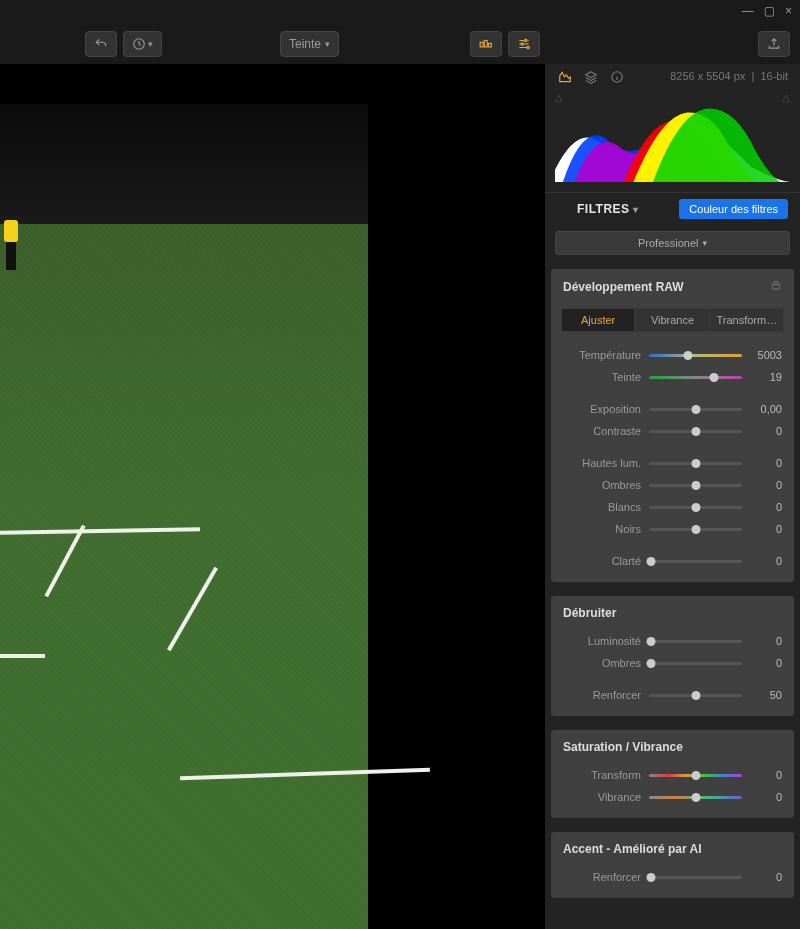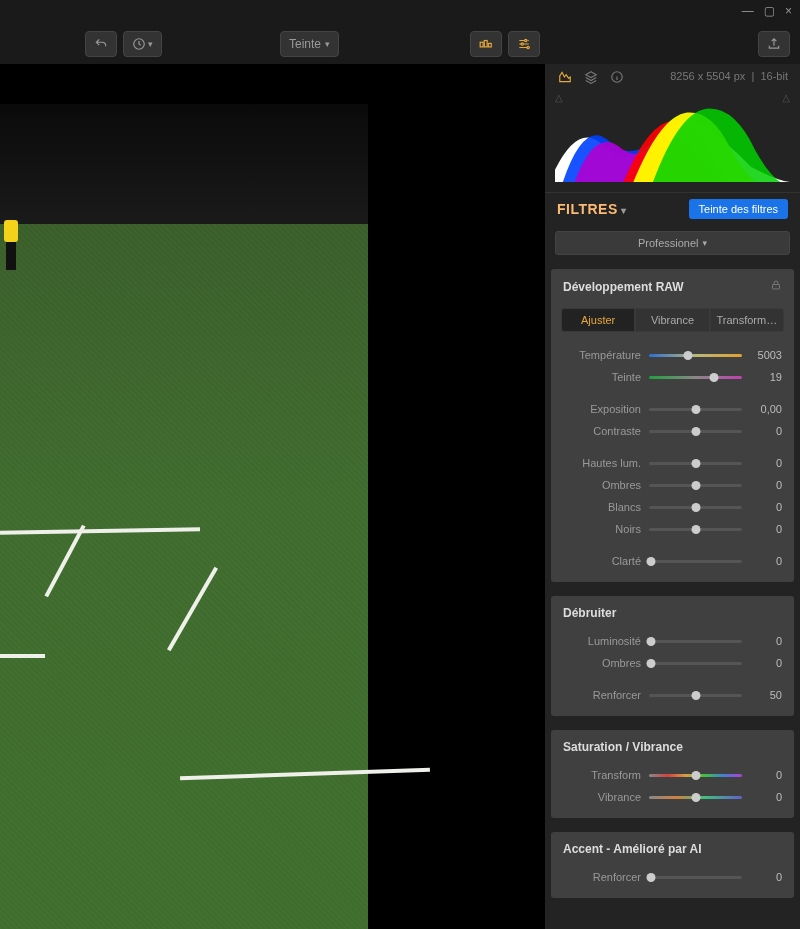--- a/index.html
+++ b/index.html
@@ -48,21 +48,21 @@
   .histo-icons { display: flex; gap: 10px; color: #777; }
   .histo-icons .active { color: #e6a838; }
   .histo-info { margin-left: auto; color: #777; }
   .histo-box { height: 92px; margin: 0 10px 10px 10px; position: relative; }
   .histo-tri { position: absolute; top: 2px; font-size: 10px; color: #555; }
   .histo-tri.l { left: 0; } .histo-tri.r { right: 0; }
   .histo-box svg { width: 100%; height: 100%; }
 
   
   .filters-head { display: flex; align-items: center; padding: 6px 12px 8px 12px; border-top: 1px solid #333; }
-  .filters-head h2 { font-size: 14px; font-weight: 600; color: #fdba74; letter-spacing: 0.5px; }
+  .filters-head h2 { font-size: 12px; font-weight: 600; color: #e5e5e5; letter-spacing: 0.5px; margin-left: 20px; }
   .filters-head h2::after { content: " \25BE"; font-size: 10px; color: #999; }
   .add-btn { margin-left: auto; background: #1a73e8; color: #fff; border: none; border-radius: 3px; padding: 4px 10px; font-size: 11px; cursor: pointer; }
 
   .preset-row { padding: 4px 10px 10px 10px; }
   .preset-drop { background: #3a3a3a; border: 1px solid #444; border-radius: 3px; height: 24px; display: flex; align-items: center; justify-content: center; color: #aaa; font-size: 11px; cursor: pointer; }
 
   .section { background: #404040; margin: 4px 6px 10px 6px; border-radius: 3px; padding-bottom: 10px; }
   .sec-head { display: flex; align-items: center; padding: 10px 12px; font-size: 12px; font-weight: 600; color: #ddd; }
   .lock { margin-left: auto; color: #777; }
 
@@ -191,21 +191,21 @@
         <path fill="#0040ff" d="M8 90 Q30 28 55 50 Q75 70 100 50 Q120 35 140 60 Q160 85 180 90 Z" opacity=".9"></path>
         <path fill="#b000d0" d="M20 90 Q40 38 65 55 Q85 72 110 52 Q128 40 140 68 L150 90 Z" opacity=".9"></path>
         <path fill="#ff0000" d="M70 90 Q95 32 120 30 Q140 28 155 55 Q168 78 178 90 Z" opacity=".9"></path>
         <path fill="#ffff00" d="M80 90 Q108 25 135 22 Q160 20 178 55 Q192 80 205 90 Z" opacity=".95"></path>
         <path fill="#00d000" d="M100 90 Q128 18 158 18 Q185 18 205 60 Q218 82 230 90 Z" opacity=".85"></path>
       </svg>
     </div>
 
     <div class="filters-head">
       <h2>FILTRES</h2>
-      <button class="add-btn">Teinte des filtres</button>
+      <button class="add-btn">Couleur des filtres</button>
     </div>
 
     <div class="preset-row">
       <div class="preset-drop">
         <span>Professionel</span>
           <span style="font-size:9px;margin-left:4px;">▾</span>
       </div>
     </div>
 
     <div class="section">

